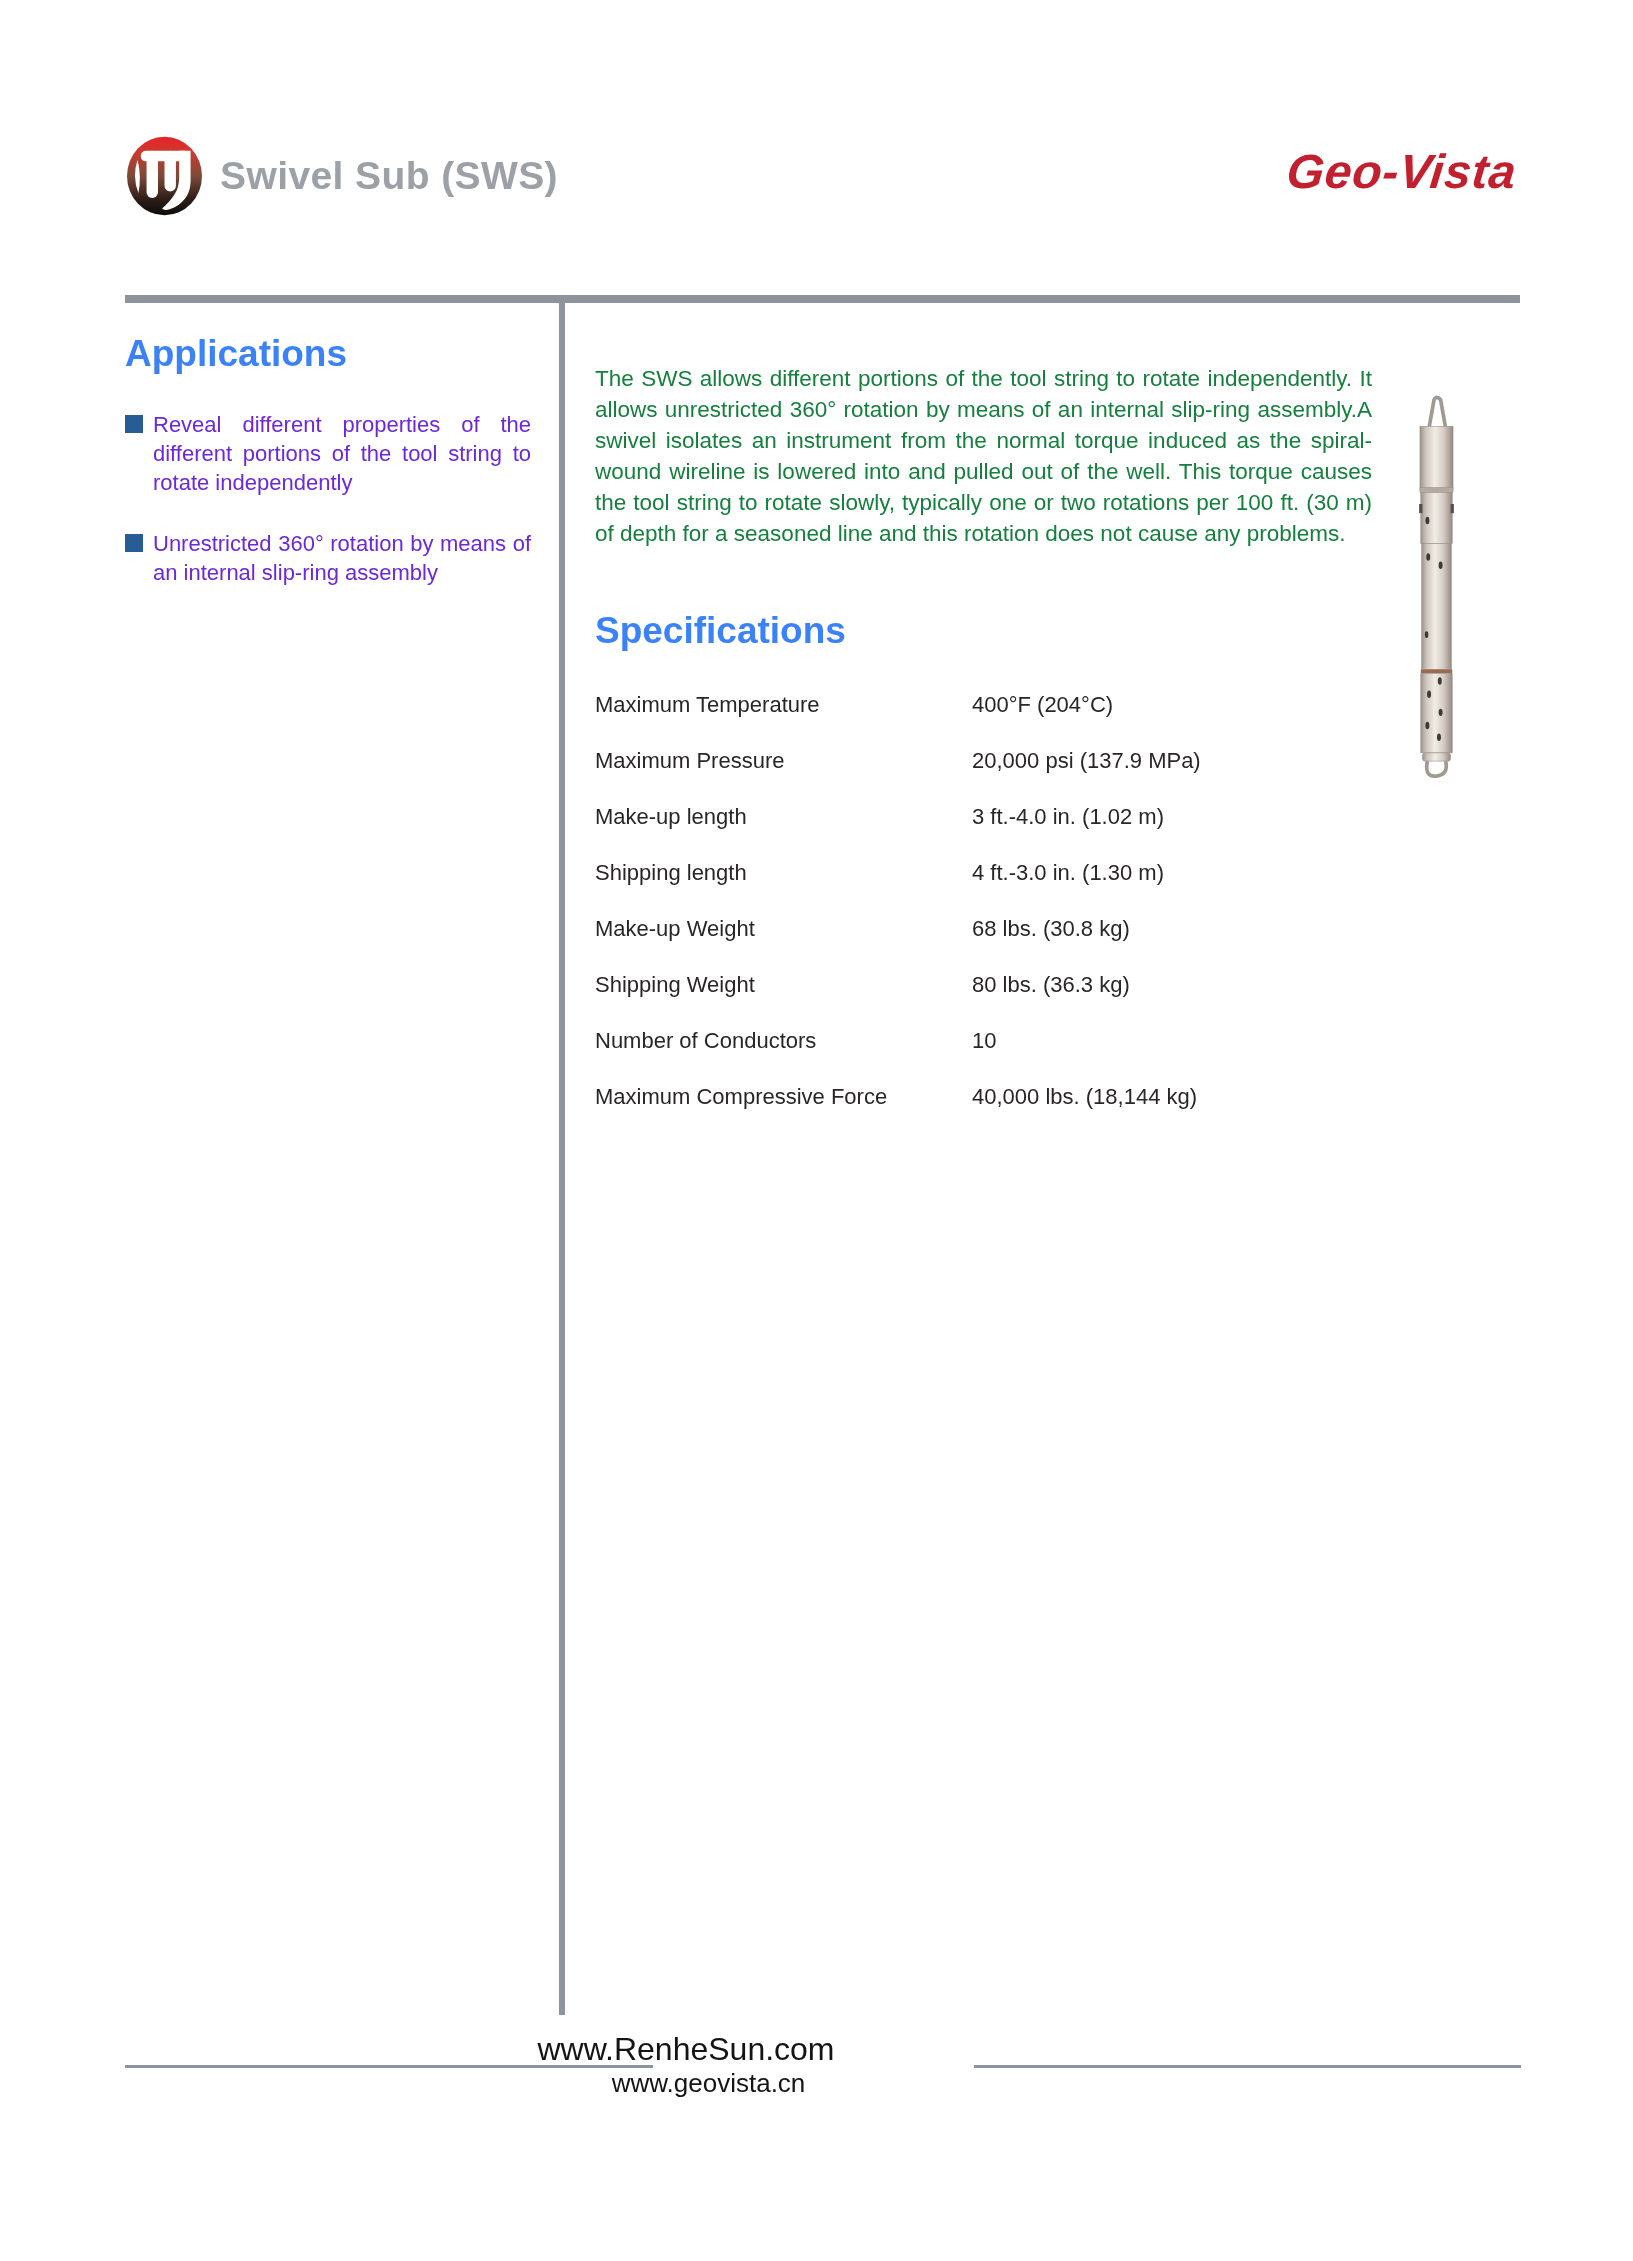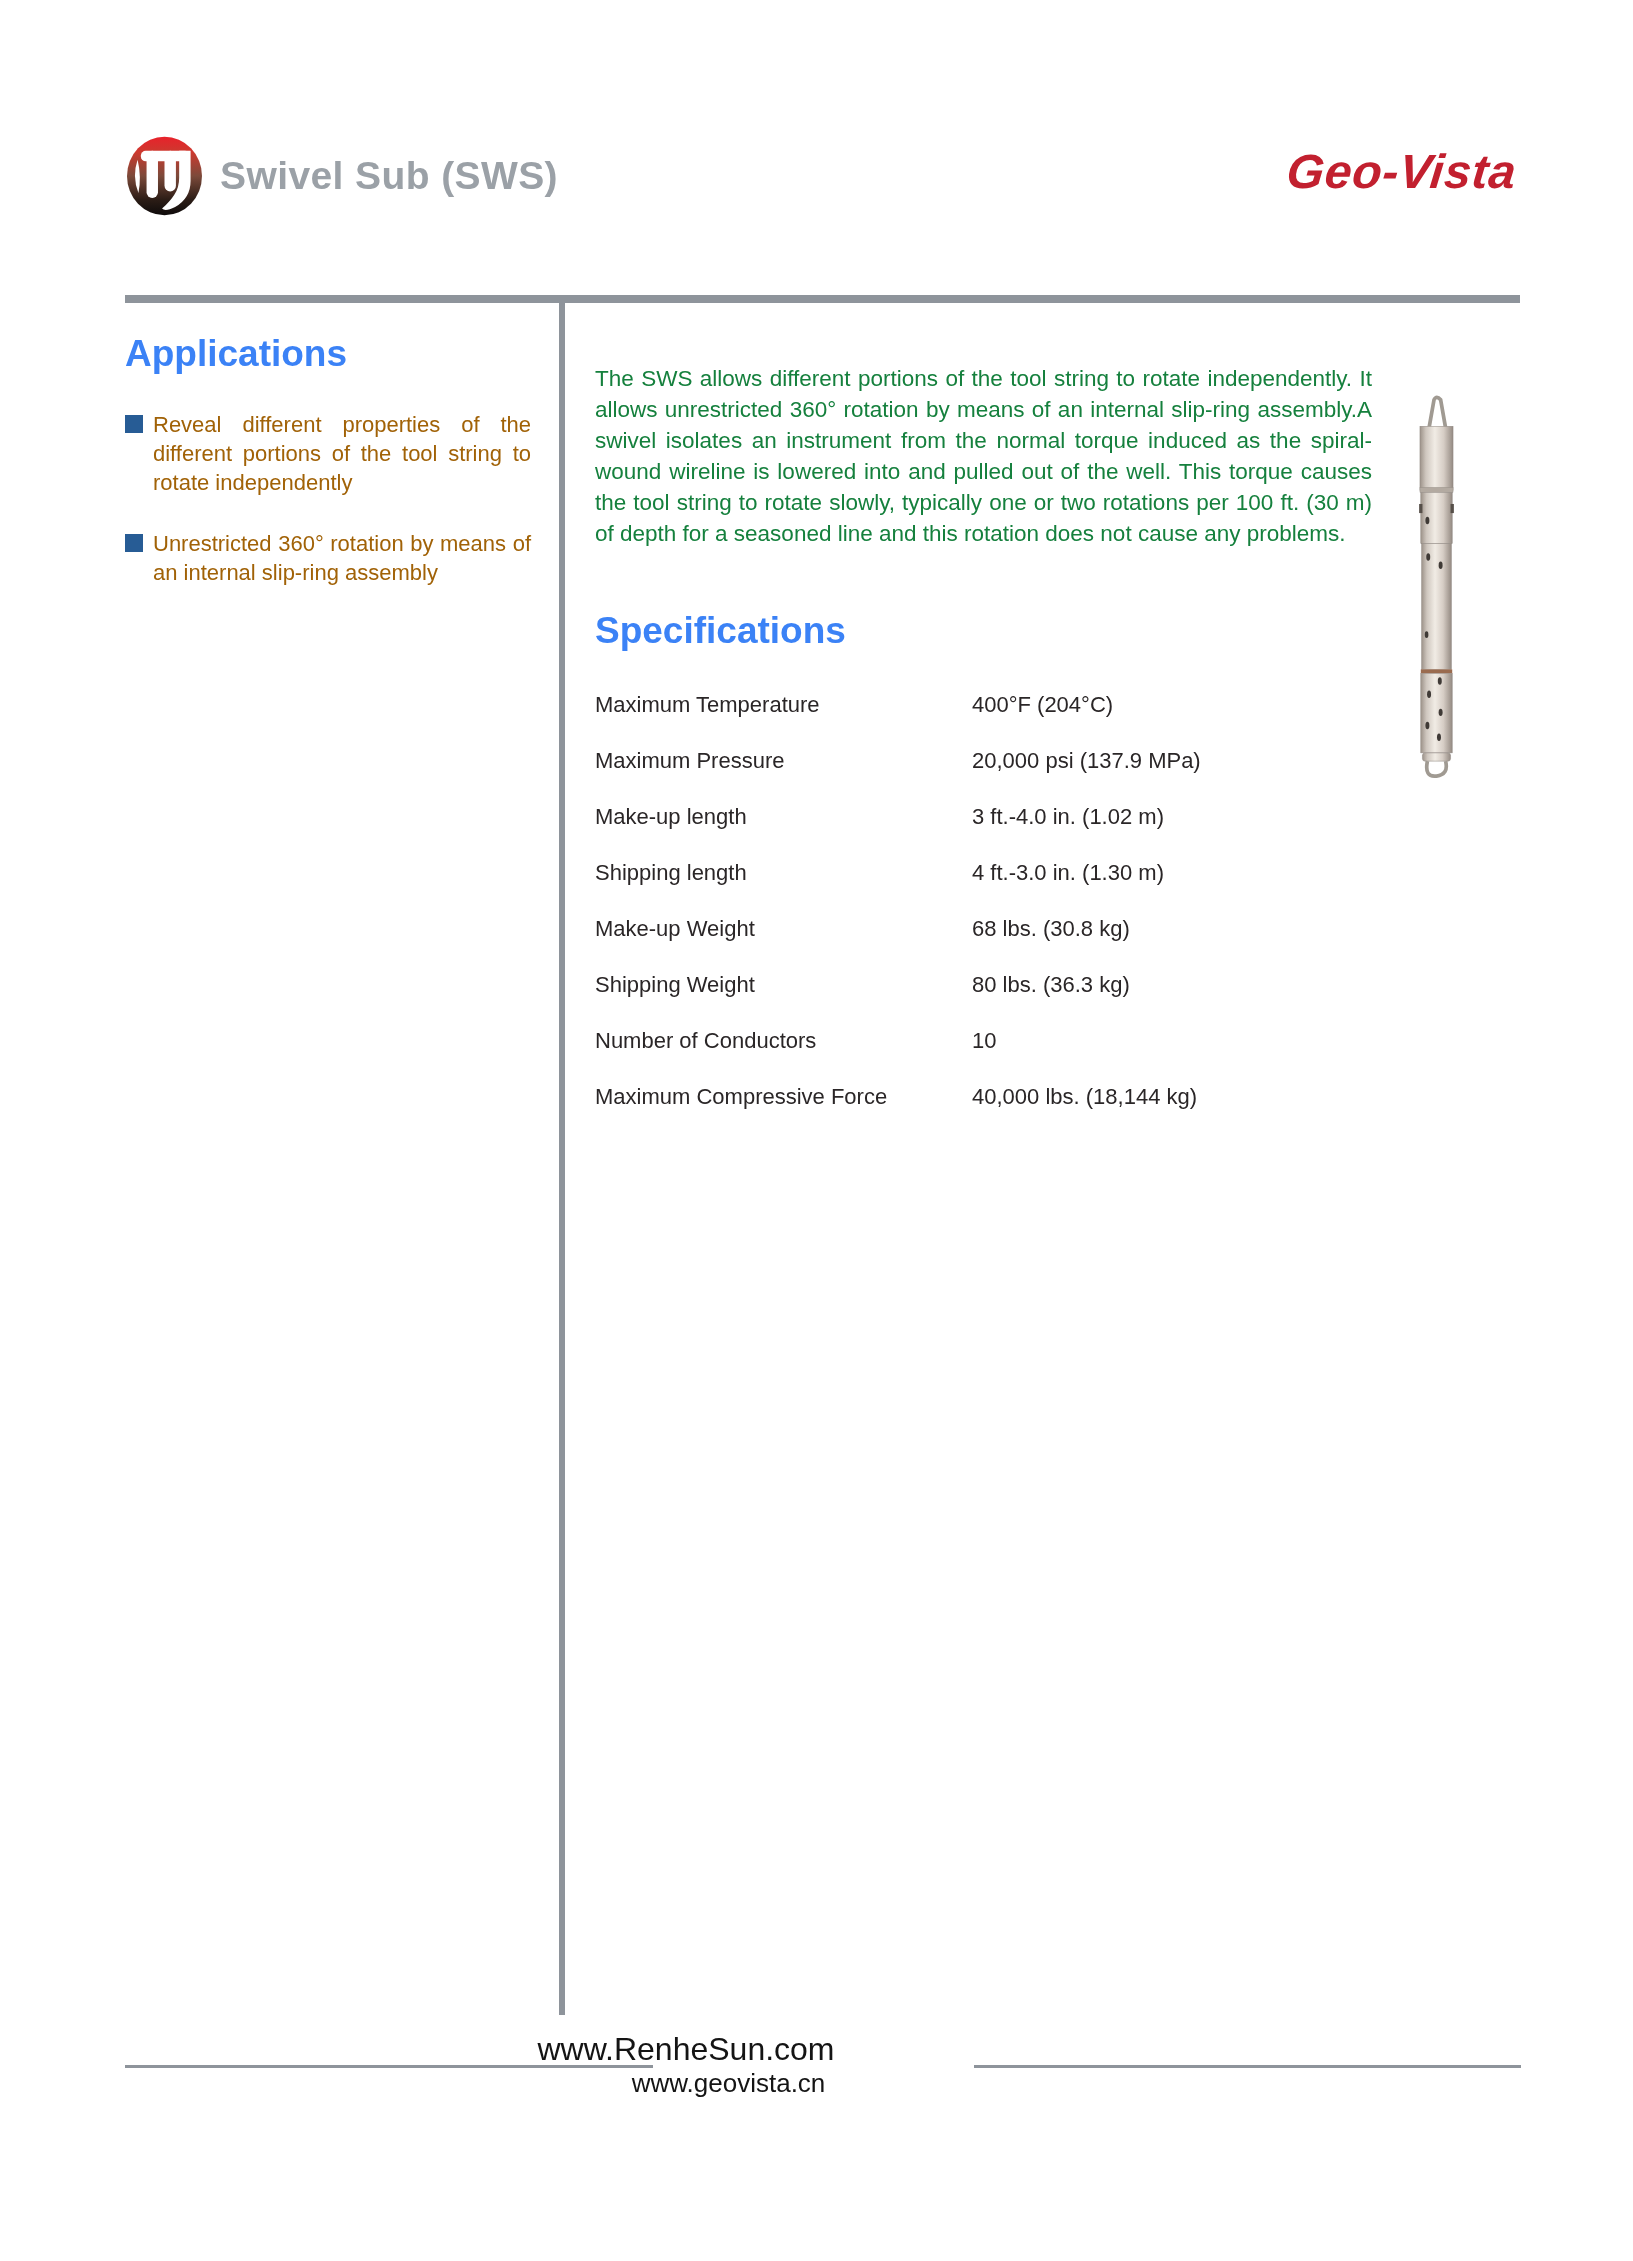--- a/index.html
+++ b/index.html
@@ -20,40 +20,40 @@
   }
   
   .top-bar{position:absolute;left:125px;top:295px;width:1395px;height:8.4px;background:#8e949b;}
   .v-divider{position:absolute;left:559px;top:303px;width:5.8px;height:1712px;background:#8e949b;}
   
   .sec-heading{font-size:37px;font-weight:700;color:#3b82f6;margin:0;letter-spacing:0;}
   
   .applications{position:absolute;left:125px;top:333px;width:406px;}
   .apps-list{margin-top:35px;}
   .bullet-item{position:relative;padding-left:28px;font-size:22px;line-height:29px;
-    text-align:justify;margin-bottom:32px;color:#a16207;}
+    text-align:justify;margin-bottom:32px;color:#6d28d9;}
   .bullet-square{position:absolute;left:0;top:5px;width:17.5px;height:17.5px;background:#275c95;}
   
   .introduction{position:absolute;left:595px;top:333px;width:777px;}
   .intro-body{margin:30px 0 0 0;font-size:22.5px;line-height:31px;text-align:justify;color:#15803d;}
   
   .specifications{position:absolute;left:595px;top:610px;width:777px;}
   .spec-table{margin-top:37px;}
   .spec-row{display:flex;font-size:22px;line-height:32px;color:#2a2627;margin-top:24px;}
   .spec-label{width:377px;flex:0 0 377px;}
   .spec-value{flex:1;}
   
   .tool-photo{position:absolute;left:1415px;top:393px;width:43px;height:389px;}
   
   .footer-rule-left{position:absolute;left:125px;top:2065px;width:528px;height:3.3px;background:#8e949b;}
   .footer-rule-right{position:absolute;left:974px;top:2065px;width:547px;height:3.3px;background:#8e949b;}
   .footer-url-1{position:absolute;left:0;width:1372px;top:2031px;text-align:center;
     font-size:32px;color:#141414;}
   .footer-url-2{position:absolute;left:0;width:1417px;top:2068px;text-align:center;
-    font-size:26px;color:#141414;margin-left:20px;}
+    font-size:26px;color:#141414;}
 </style>
 </head>
 <body>
 
 <div class="logo-badge">
   <svg width="75" height="84" viewBox="0 0 92 96" aria-hidden="true">
     <defs>
       <linearGradient id="ballG" x1="0" y1="0" x2="0" y2="1">
         <stop offset="0" stop-color="#e8222b"></stop>
         <stop offset="0.2" stop-color="#cc3a2f"></stop>

